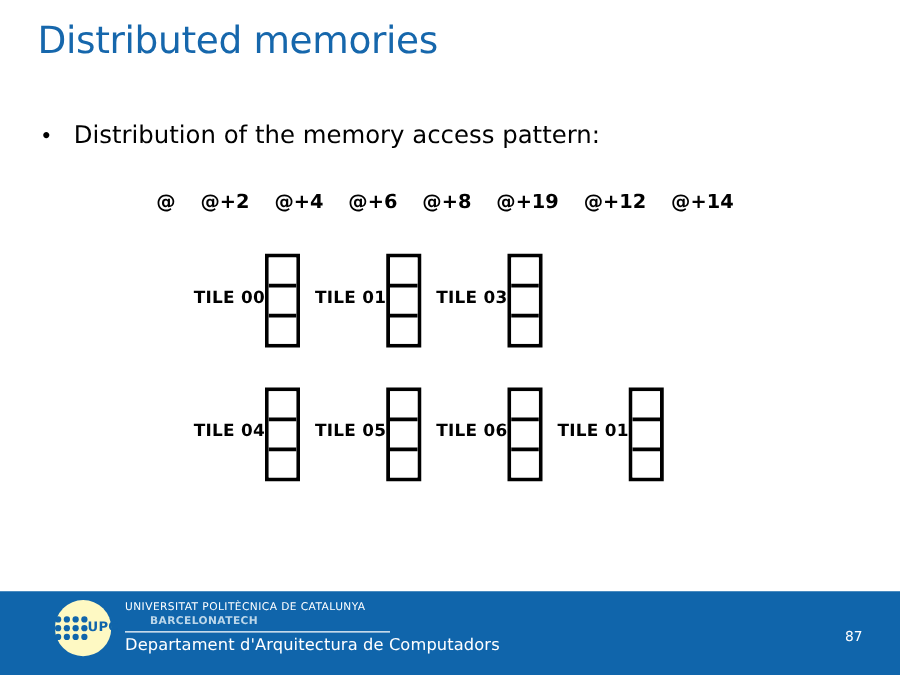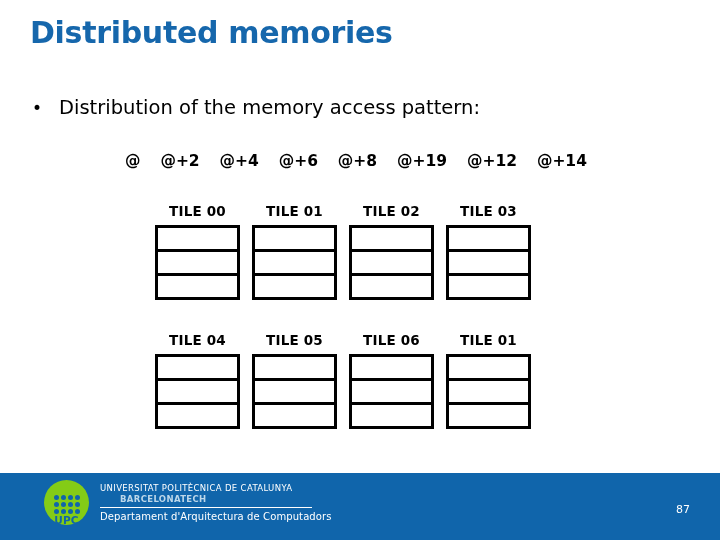--- a/index.html
+++ b/index.html
@@ -15,21 +15,21 @@
     font-family: "DejaVu Sans", sans-serif;
   }
 
   
   .slide-title {
     position: absolute;
     left: 30px;
     top: 15px;
     font-family: "DejaVu Sans", sans-serif;
     font-size: 30px;
-    font-weight: bold;
+    font-weight: normal;
     color: #1667ac;
     letter-spacing: -0.3px;
     white-space: nowrap;
   }
 
   
   .bullet-row {
     position: absolute;
     left: 32px;
     top: 96px;
@@ -77,21 +77,21 @@
   .tile-row {
     display: flex;
     gap: 12px;
   }
   .tile-row + .tile-row {
     margin-top: 32px;
   }
   .tile {
     width: 85px;
     display: flex;
-    flex-direction: column;
+    flex-direction: row;
     align-items: center;
   }
   .tile-label {
     font-family: "DejaVu Sans", sans-serif;
     font-size: 13.5px;
     font-weight: bold;
     color: #000000;
     letter-spacing: 0.2px;
     margin-bottom: 6px;
     white-space: nowrap;
@@ -126,25 +126,24 @@
     position: absolute;
     left: 44px;
     top: 7px;
     display: flex;
     align-items: center;
   }
   .upc-logo {
     width: 45px;
     height: 45px;
     border-radius: 50%;
-    background: #84cc16;
-    display: flex;
-    flex-direction: column;
+    background: #fef9c3;
+    display: flex;
     align-items: center;
-    justify-content: flex-end;
+    justify-content: space-between;
     flex: none;
   }
   .upc-dots {
     display: grid;
     grid-template-columns: repeat(4, 5px);
     grid-template-rows: repeat(3, 5px);
     gap: 2px;
     margin-bottom: 1px;
   }
   .upc-dot {
@@ -184,21 +183,21 @@
     white-space: nowrap;
     padding-left: 20px;
   }
   .footer-rule {
     border-top: 1px solid #ffffff;
     margin: 3px 0 3px 0;
     width: 212px;
   }
   .footer-line3 {
     font-family: "DejaVu Sans", sans-serif;
-    font-size: 10px;
+    font-size: 13px;
     letter-spacing: 0.1px;
     white-space: nowrap;
   }
 
   .page-number {
     position: absolute;
     right: 30px;
     top: 30px;
     color: #ffffff;
     font-family: "DejaVu Sans", sans-serif;
@@ -239,28 +238,20 @@
     </div>
     <div class="tile">
       <div class="tile-label">TILE 01</div>
       <div class="tile-box">
         <div class="tile-cell"></div>
         <div class="tile-cell"></div>
         <div class="tile-cell"></div>
       </div>
     </div>
     <div class="tile">
-      <div class="tile-label">TILE 02</div>
-      <div class="tile-box">
-        <div class="tile-cell"></div>
-        <div class="tile-cell"></div>
-        <div class="tile-cell"></div>
-      </div>
-    </div>
-    <div class="tile">
       <div class="tile-label">TILE 03</div>
       <div class="tile-box">
         <div class="tile-cell"></div>
         <div class="tile-cell"></div>
         <div class="tile-cell"></div>
       </div>
     </div>
   </div>
 
   <div class="tile-row">

